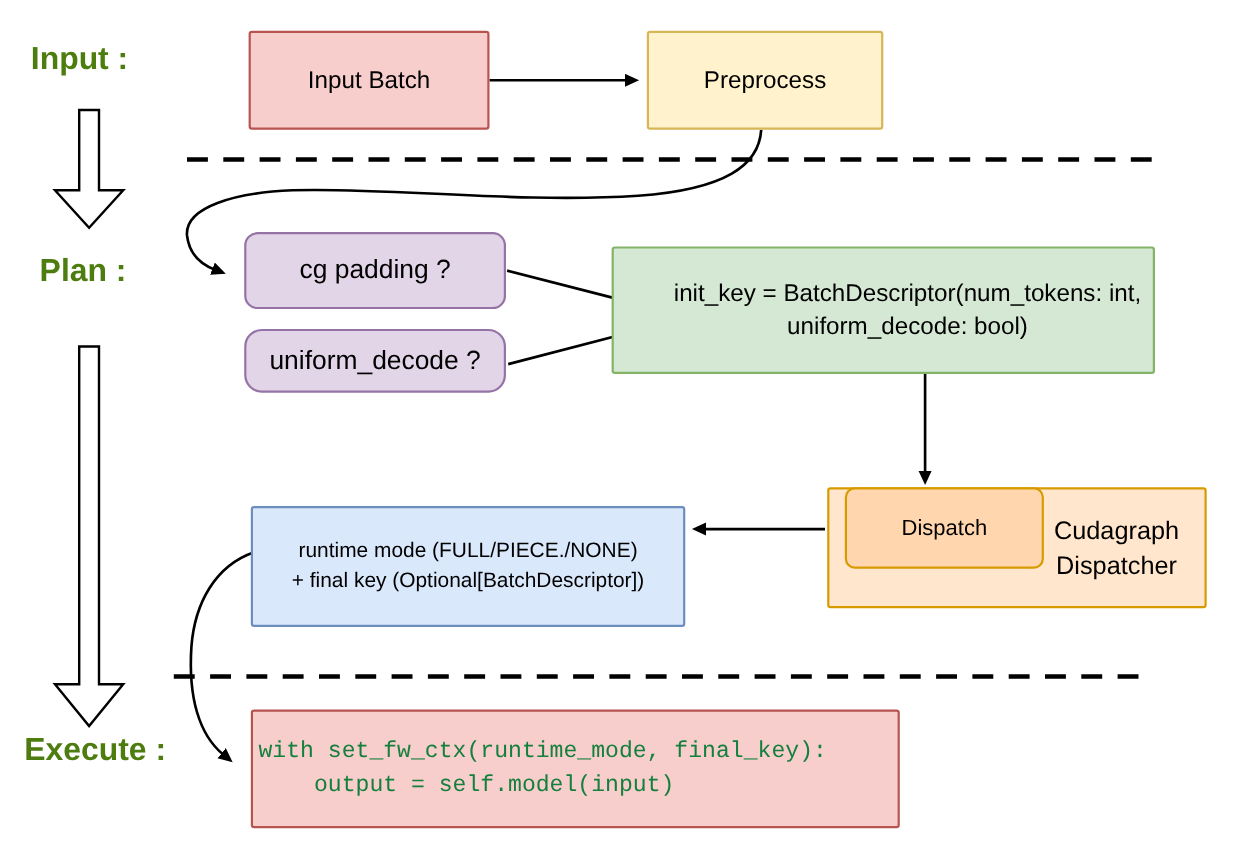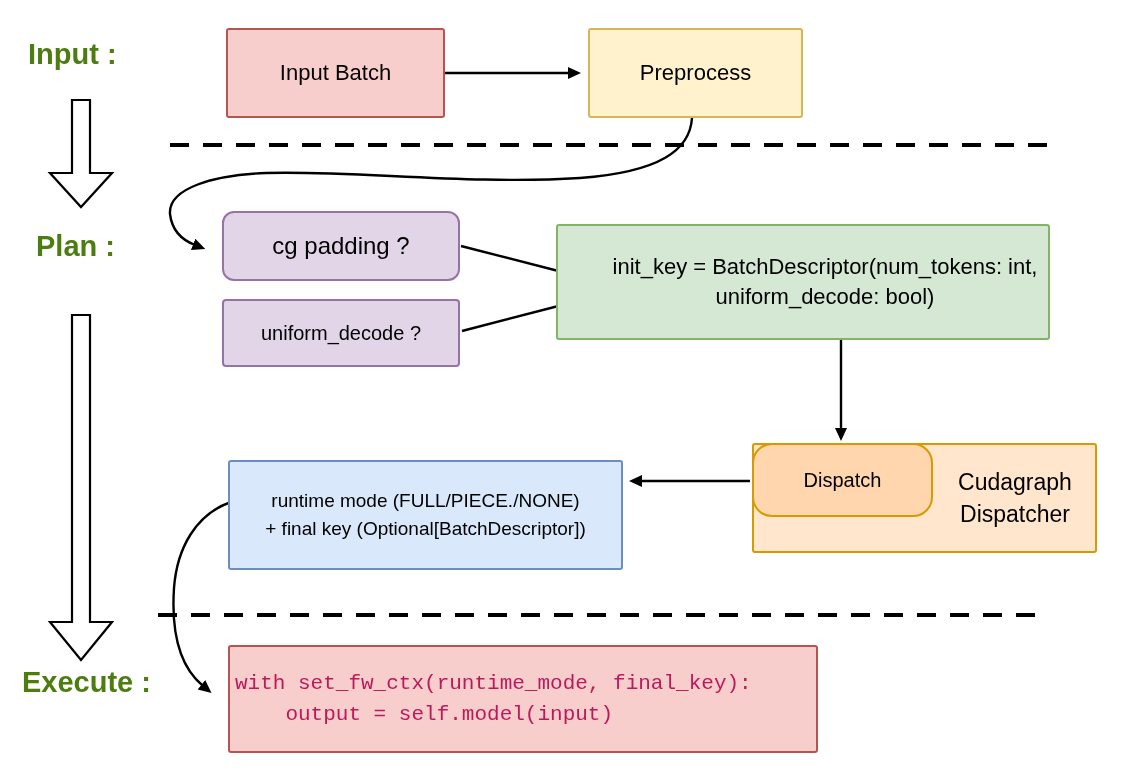--- a/index.html
+++ b/index.html
@@ -30,30 +30,30 @@
     justify-content:center;
     text-align:center;
     line-height:1.32;
   }
   .box.red{background:var(--red_fill);border:2px solid var(--red_stroke);}
   .box.yellow{background:var(--yellow_fill);border:2px solid var(--yellow_stroke);}
   .box.purple{background:var(--purple_fill);border:2px solid var(--purple_stroke);justify-content:center;}
   .box.green{background:var(--green_fill);border:2px solid var(--green_stroke);}
   .box.blue{background:var(--blue_fill);border:2px solid var(--blue_stroke);}
   .box.orange-outer{background:var(--orange_fill);border:2px solid var(--orange_stroke);}
-  .box.orange-inner{background:var(--orange_inner_fill);border:2px solid var(--orange_stroke);border-radius:20px;}
+  .box.orange-inner{background:var(--orange_inner_fill);border:2px solid var(--orange_stroke);border-radius:9px;margin-left:16px;}
   .codebox{
     align-items:flex-start;
     font-family:"Liberation Mono", monospace;
     font-size:21px;
     line-height:31px;
     white-space:pre;
     text-align:left;
     padding-left:5px;
-    color:#be185d;
+    color:#15803d;
   }
 </style>
 </head>
 <body>
 
 <div id="canvas">
 
   <svg id="connector-layer" viewBox="0 0 1142 770" xmlns="http://www.w3.org/2000/svg">
     <defs>
       <marker id="ah" markerUnits="userSpaceOnUse" markerWidth="15" markerHeight="13" refX="2" refY="6" orient="auto">
@@ -89,21 +89,21 @@
   <div class="box red" style="left:226px;top:28px;width:219px;height:90px;font-size:22px;">
     <span>Input Batch</span>
   </div>
   <div class="box yellow" style="left:588px;top:28px;width:215px;height:90px;font-size:22px;">
     <span>Preprocess</span>
   </div>
 
   <div class="box purple" style="left:222px;top:211px;width:238px;height:70px;font-size:24px;border-radius:12px;">
     <span>cg padding ?</span>
   </div>
-  <div class="box purple" style="left:222px;top:299px;width:238px;height:68px;font-size:20px;border-radius:4px;">
+  <div class="box purple" style="left:222px;top:299px;width:238px;height:58px;font-size:24px;border-radius:16px;">
     <span>uniform_decode ?</span>
   </div>
 
   <div class="box green" style="left:556px;top:224px;width:494px;height:116px;font-size:22px;line-height:30px;padding-left:44px;">
     <div>init_key = BatchDescriptor(num_tokens: int,</div>
     <div>uniform_decode: bool)</div>
   </div>
 
   <div class="box blue" style="left:228px;top:443px;width:395px;height:110px;font-size:19px;line-height:28px;margin-top:17px;">
     <div>runtime mode (FULL/PIECE./NONE)</div>

